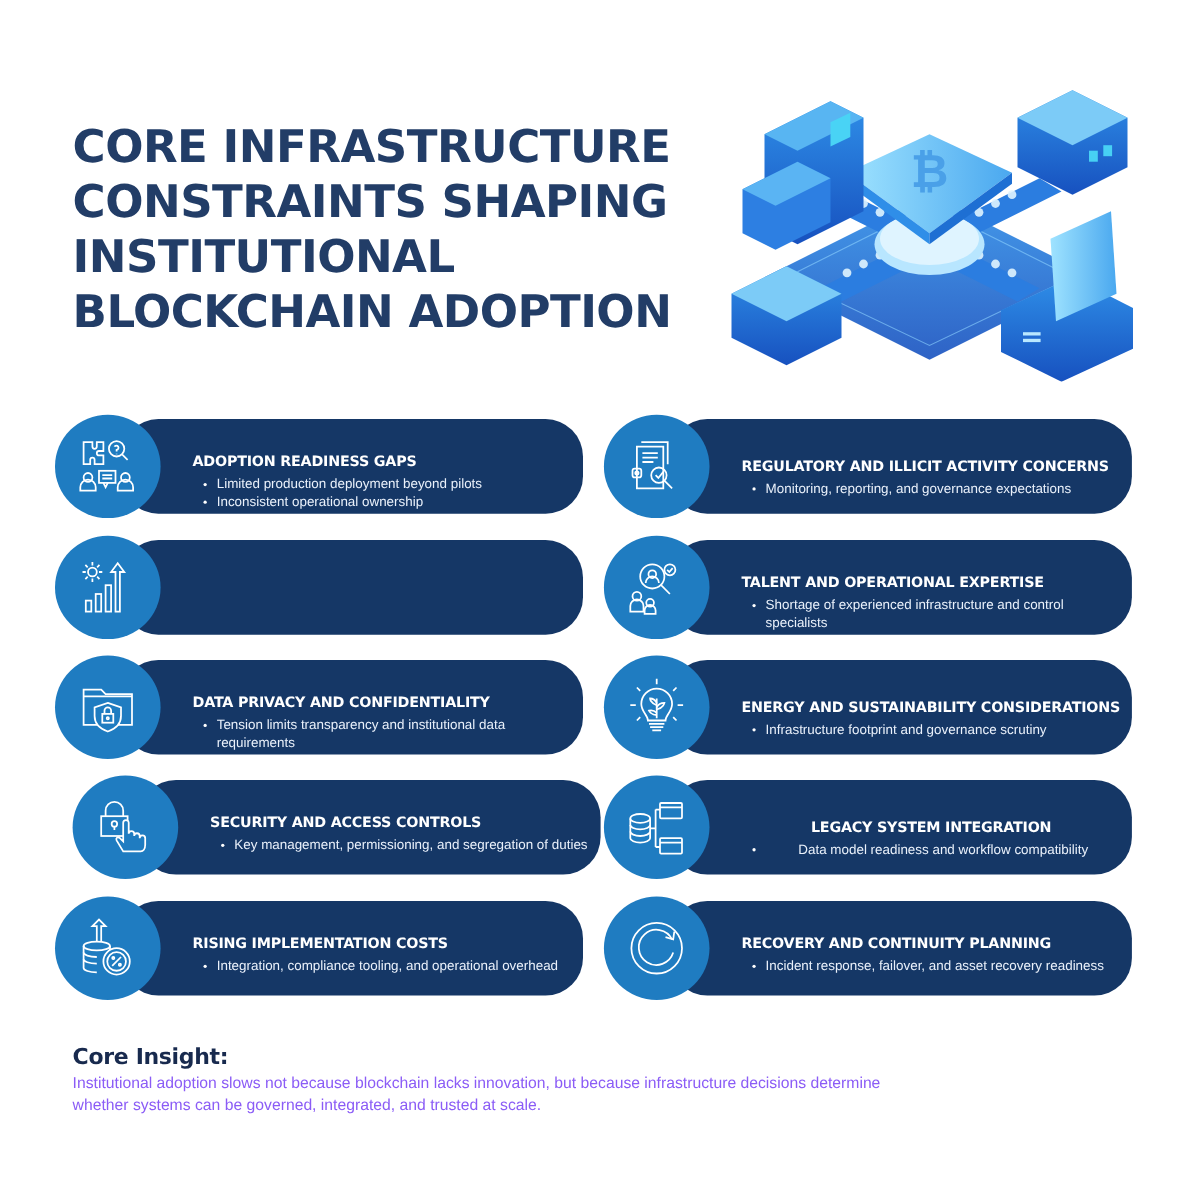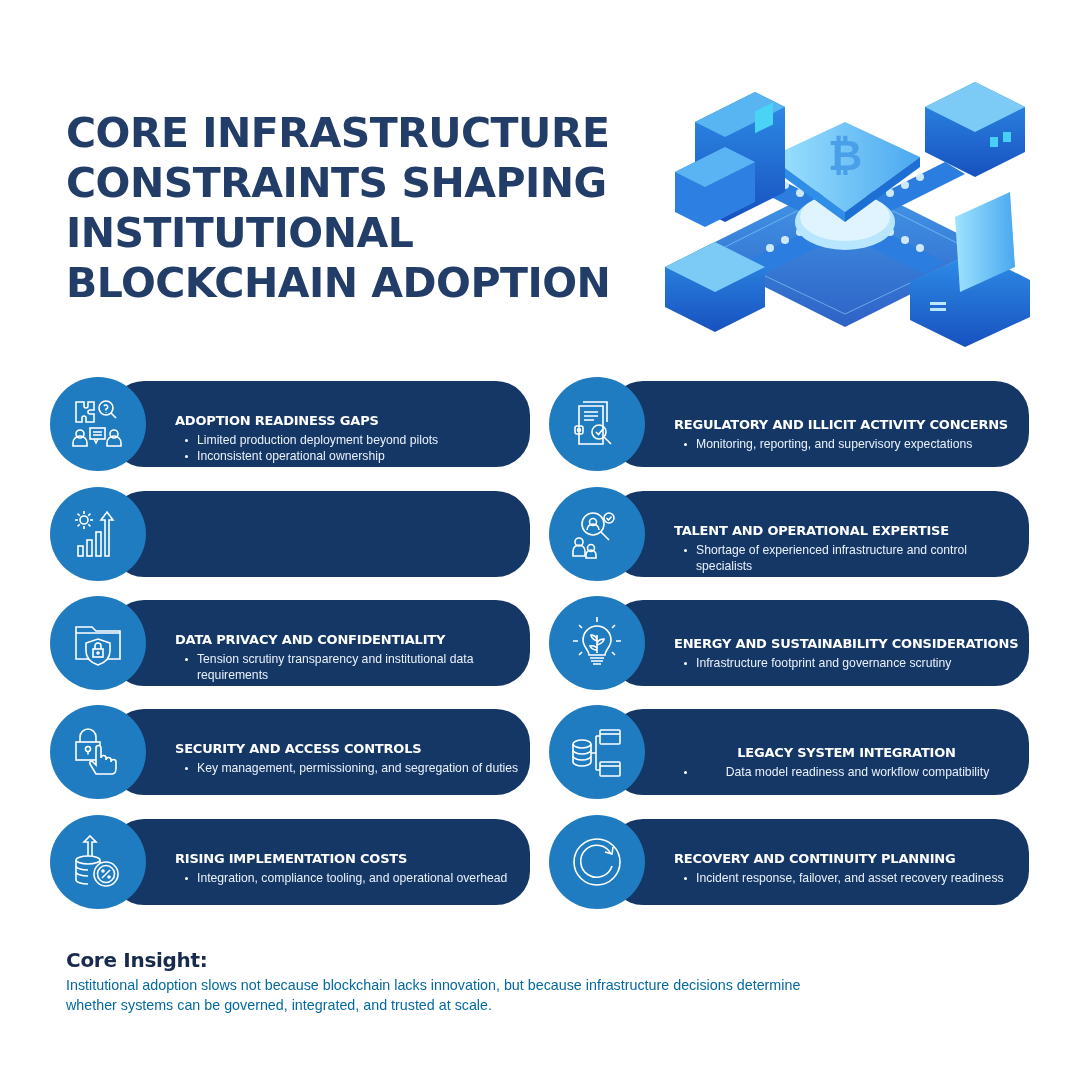--- a/index.html
+++ b/index.html
@@ -45,21 +45,21 @@
   .card li::before {
     content: ""; position: absolute; left: 0; top: 6px; width: 3px; height: 3px;
     background: #ffffff; border-radius: 50%;
   }
 
   .insight { position: absolute; left: 66px; top: 948px; width: 760px; }
   .insight h4 {
     font-family: "DejaVu Sans", "Liberation Sans", sans-serif;
     font-weight: bold; font-size: 20px; color: #182a4e; margin-bottom: 4px; letter-spacing: -0.3px;
   }
-  .insight p { font-size: 14.3px; line-height: 19.5px; color: #0369a1; }
+  .insight p { font-size: 14.3px; line-height: 19.5px; color: #8b5cf6; }
 </style>
 </head>
 <body>
 
 <h1 class="title">Core Infrastructure Constraints Shaping Institutional Blockchain Adoption</h1>
 
 <div class="hero">
   <svg viewBox="0 0 380 295" width="380" height="295">
     <defs>
       <linearGradient id="gA" x1="0" y1="0" x2="1" y2="1">
@@ -160,21 +160,21 @@
       <rect x="6" y="30" width="8" height="8" rx="2"></rect>
         <circle cx="10" cy="34" r="1.5"></circle>
       <circle cx="30" cy="36" r="7"></circle>
         <path d="M27 36l2.5 2.5L34 33"></path>
         <path d="M35 41l7 7"></path>
     </svg>
   </div>
   <div class="content single">
     <h3>Regulatory and Illicit Activity Concerns</h3>
     <ul>
-      <li>Monitoring, reporting, and supervisory expectations</li>
+      <li>Monitoring, reporting, and governance expectations</li>
     </ul>
   </div>
 </div>
 
 <div class="card" style="left:50px; top:487px;">
   <div class="bar"></div>
   <div class="circle">
     <svg viewBox="0 0 56 56" fill="none" stroke="#fff" stroke-width="1.6">
       <circle cx="14" cy="14" r="4"></circle>
       <path d="M14 5v3M14 20v3M5 14h3M20 14h3M7.6 7.6l2.1 2.1M18.3 18.3l2.1 2.1M7.6 20.4l2.1-2.1M18.3 9.7l2.1-2.1"></path>
@@ -218,21 +218,21 @@
         <path d="M6 18h44"></path>
       <path d="M28 24l12 4v8c0 8-6 12-12 14-6-2-12-6-12-14v-8z" fill="#1f7cc1"></path>
       <rect x="23" y="34" width="10" height="8"></rect>
         <path d="M25 34v-3a3 3 0 0 1 6 0v3"></path>
         <circle cx="28" cy="38" r="1"></circle>
     </svg>
   </div>
   <div class="content">
     <h3>Data Privacy and Confidentiality</h3>
     <ul>
-      <li>Tension scrutiny transparency and institutional data requirements</li>
+      <li>Tension limits transparency and institutional data requirements</li>
     </ul>
   </div>
 </div>
 
 <div class="card" style="left:549px; top:596px;">
   <div class="bar"></div>
   <div class="circle">
     <svg viewBox="0 0 56 56" fill="none" stroke="#fff" stroke-width="1.6">
       <path d="M28 2v5M10 10l3 3M46 10l-3 3M4 26h5M47 26h5M10 40l3-3M46 40l-3-3"></path>
       <path d="M20 40c0-5-6-8-6-15a14 14 0 0 1 28 0c0 7-6 10-6 15z"></path>
@@ -244,21 +244,21 @@
     </svg>
   </div>
   <div class="content single">
     <h3>Energy and Sustainability Considerations</h3>
     <ul>
       <li>Infrastructure footprint and governance scrutiny</li>
     </ul>
   </div>
 </div>
 
-<div class="card" style="left:50px; top:705px;">
+<div class="card" style="left:66px; top:705px;">
   <div class="bar"></div>
   <div class="circle">
     <svg viewBox="0 0 56 56" fill="none" stroke="#fff" stroke-width="1.6">
       <rect x="6" y="18" width="24" height="18"></rect>
         <path d="M10 18v-5a8 8 0 0 1 16 0v5"></path>
       <circle cx="18" cy="25" r="2.5"></circle>
         <path d="M18 27.5v3"></path>
       <path d="M26 50l-6-10c-1-2 1-4 3-2l3 3V24a2.5 2.5 0 0 1 5 0v10a2.5 2.5 0 0 1 5 0v2a2.5 2.5 0 0 1 5 0v2a2.5 2.5 0 0 1 5 0v6c0 4-2 6-4 6z" fill="#1f7cc1"></path>
     </svg>
   </div>

